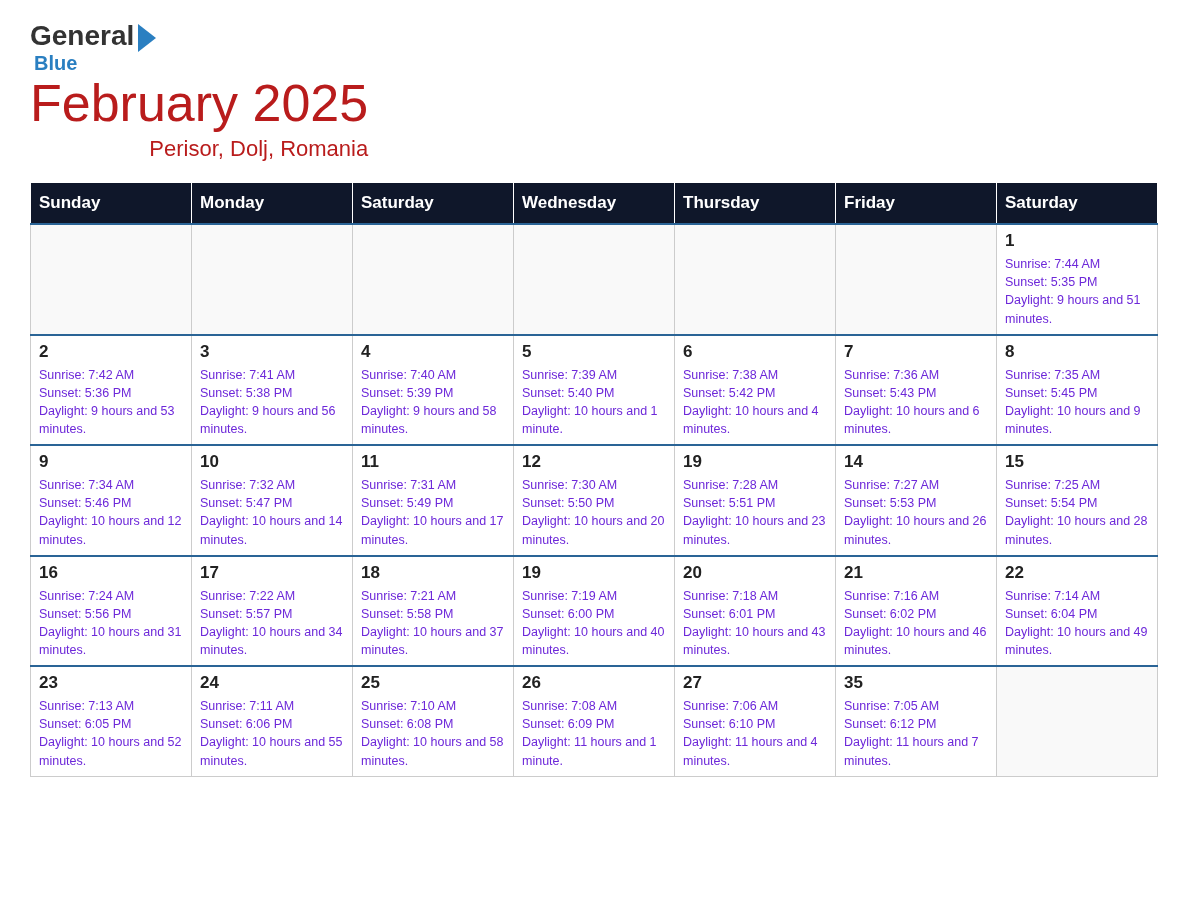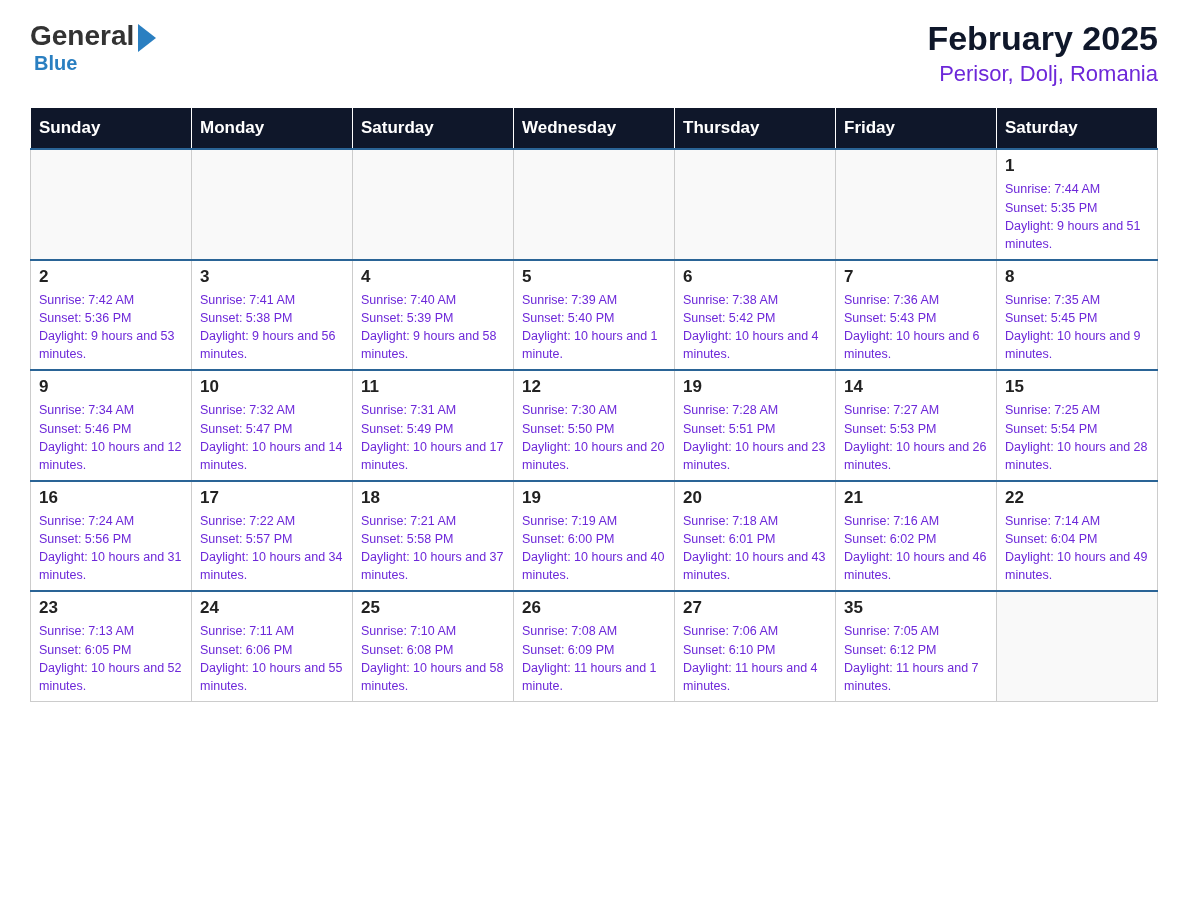--- a/index.html
+++ b/index.html
@@ -8,20 +8,21 @@
       background: #fff;
       padding: 20px 30px;
       width: 1188px;
       min-height: 918px;
     }
     .header {
       display: flex;
       justify-content: space-between;
       align-items: flex-start;
       margin-bottom: 20px;
+      flex-direction: column;
     }
     .logo {
       display: flex;
       flex-direction: column;
     }
     .logo-top {
       display: flex;
       align-items: center;
     }
     .logo-general {
@@ -41,28 +42,28 @@
     .logo-blue {
       font-size: 20px;
       font-weight: bold;
       color: #2a7fc1;
       margin-left: 4px;
     }
     .title-block {
       text-align: right;
     }
     .month-title {
-      font-size: 34px;
-      font-weight: bold;
-      color: #0f172a;
+      font-size: 52px;
+      font-weight: normal;
+      color: #b91c1c;
       line-height: 1.1;
     }
     .location {
       font-size: 22px;
-      color: #6d28d9;
+      color: #b91c1c;
       margin-top: 4px;
     }
     .calendar {
       width: 100%;
       border-collapse: collapse;
     }
     .calendar thead tr th {
       background: #0f172a;
       color: #fff;
       font-size: 17px;

